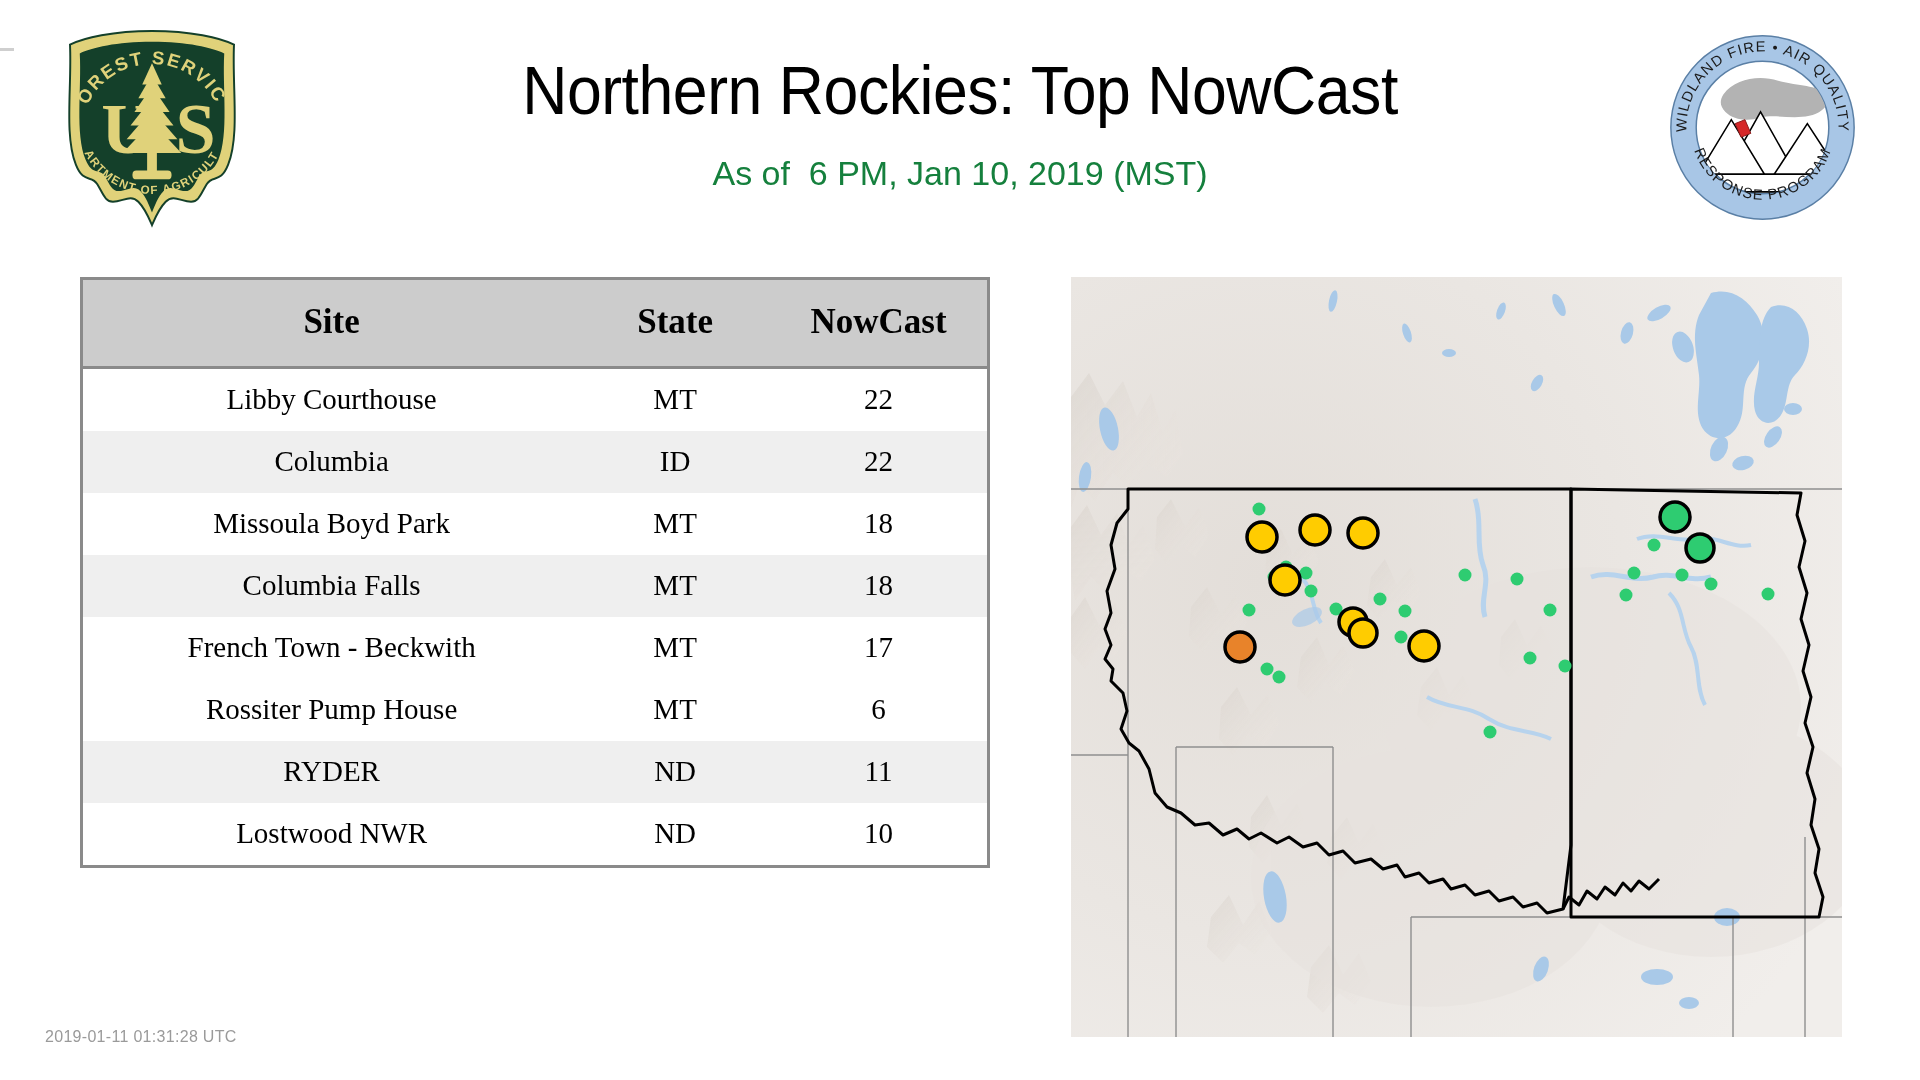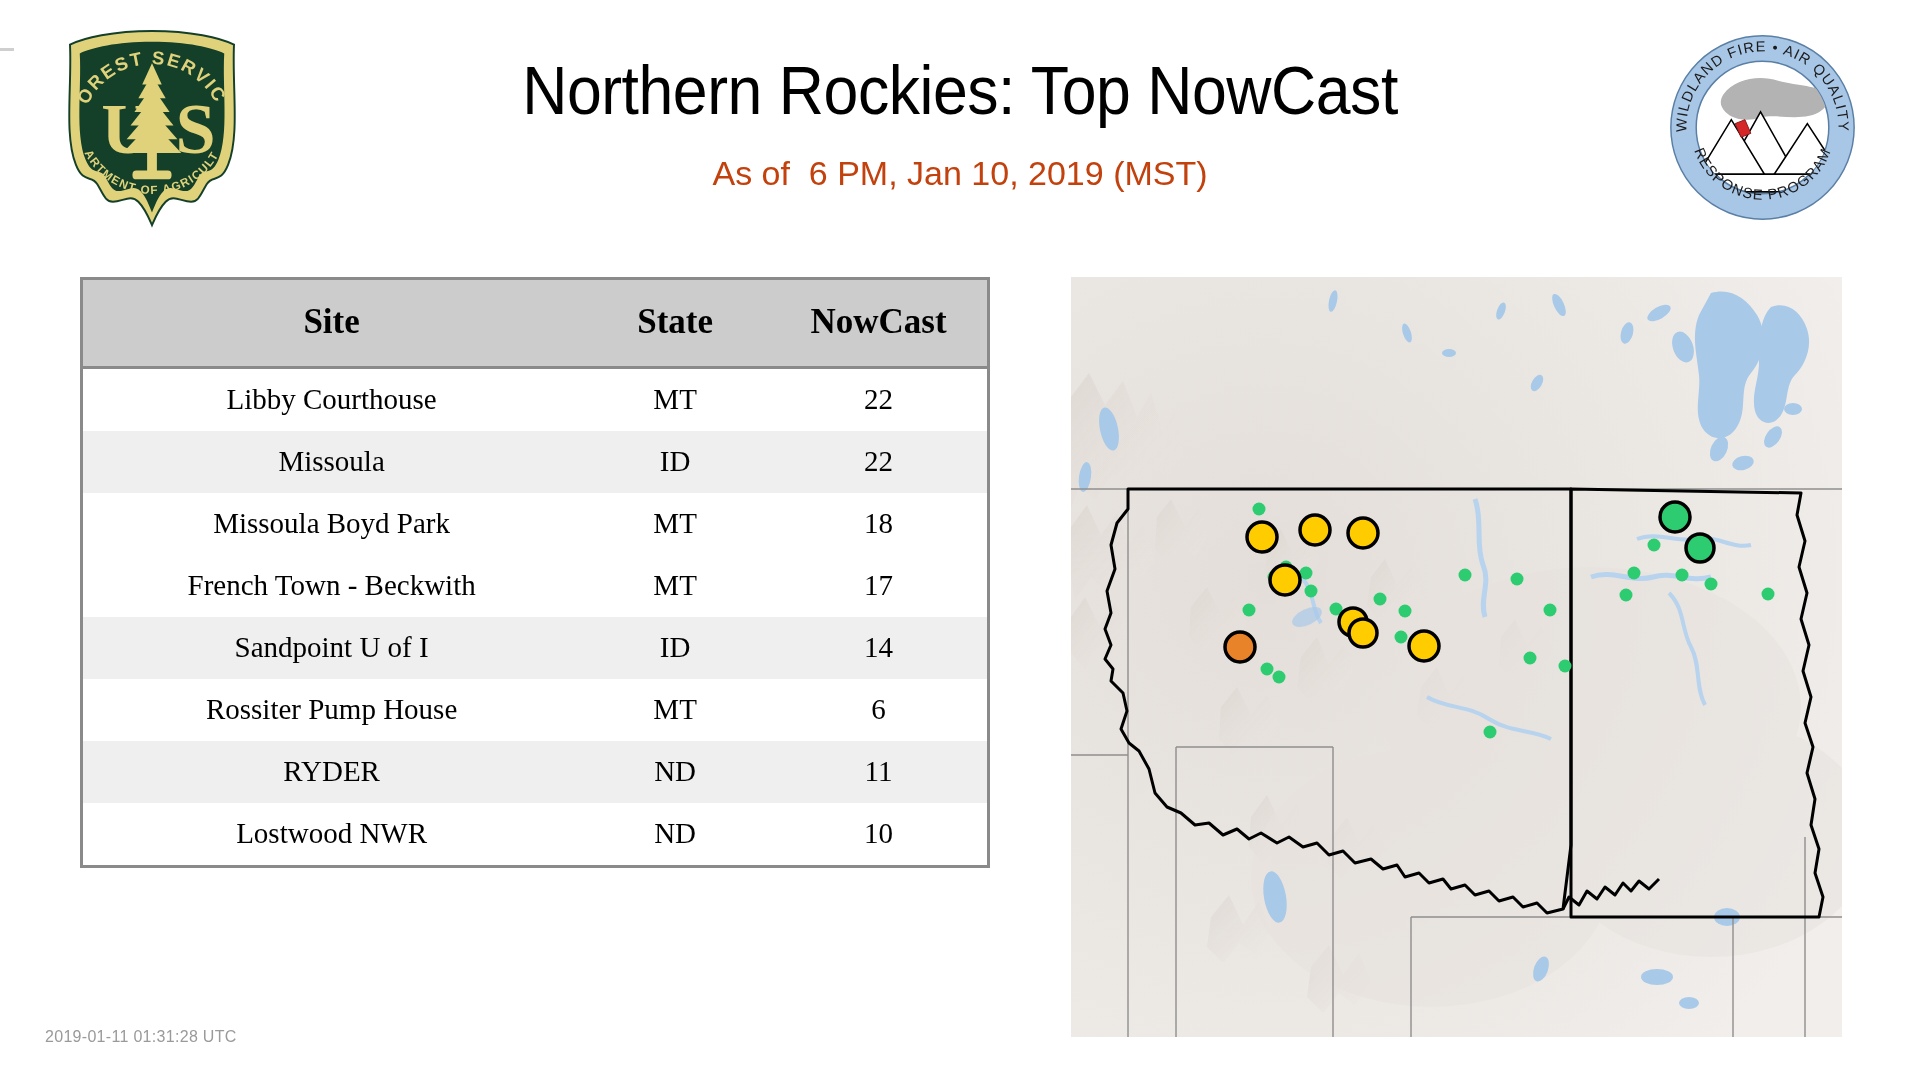--- a/index.html
+++ b/index.html
@@ -63,21 +63,21 @@
   }
   .page-subtitle {
     position: absolute;
     left: 300px;
     top: 155px;
     width: 1320px;
     text-align: center;
     font-family: "Liberation Sans", sans-serif;
     font-size: 34px;
     font-weight: 400;
-    color: #c2410c;
+    color: #15803d;
     line-height: 1.1;
     white-space: pre;
   }
 
   
   .table-wrap {
     position: absolute;
     left: 80px;
     top: 277px;
     width: 910px;
@@ -231,38 +231,38 @@
         <th class="col-now">NowCast</th>
       </tr>
     </thead>
     <tbody id="table-body">
         <tr class="even">
           <td>Libby Courthouse</td>
           <td>MT</td>
           <td>22</td>
         </tr>
         <tr class="odd">
-          <td>Missoula</td>
+          <td>Columbia</td>
           <td>ID</td>
           <td>22</td>
         </tr>
         <tr class="even">
           <td>Missoula Boyd Park</td>
           <td>MT</td>
           <td>18</td>
         </tr>
+        <tr class="odd">
+          <td>Columbia Falls</td>
+          <td>MT</td>
+          <td>18</td>
+        </tr>
         <tr class="even">
           <td>French Town - Beckwith</td>
           <td>MT</td>
           <td>17</td>
-        </tr>
-        <tr class="odd">
-          <td>Sandpoint U of I</td>
-          <td>ID</td>
-          <td>14</td>
         </tr>
         <tr class="even">
           <td>Rossiter Pump House</td>
           <td>MT</td>
           <td>6</td>
         </tr>
         <tr class="odd">
           <td>RYDER</td>
           <td>ND</td>
           <td>11</td>

